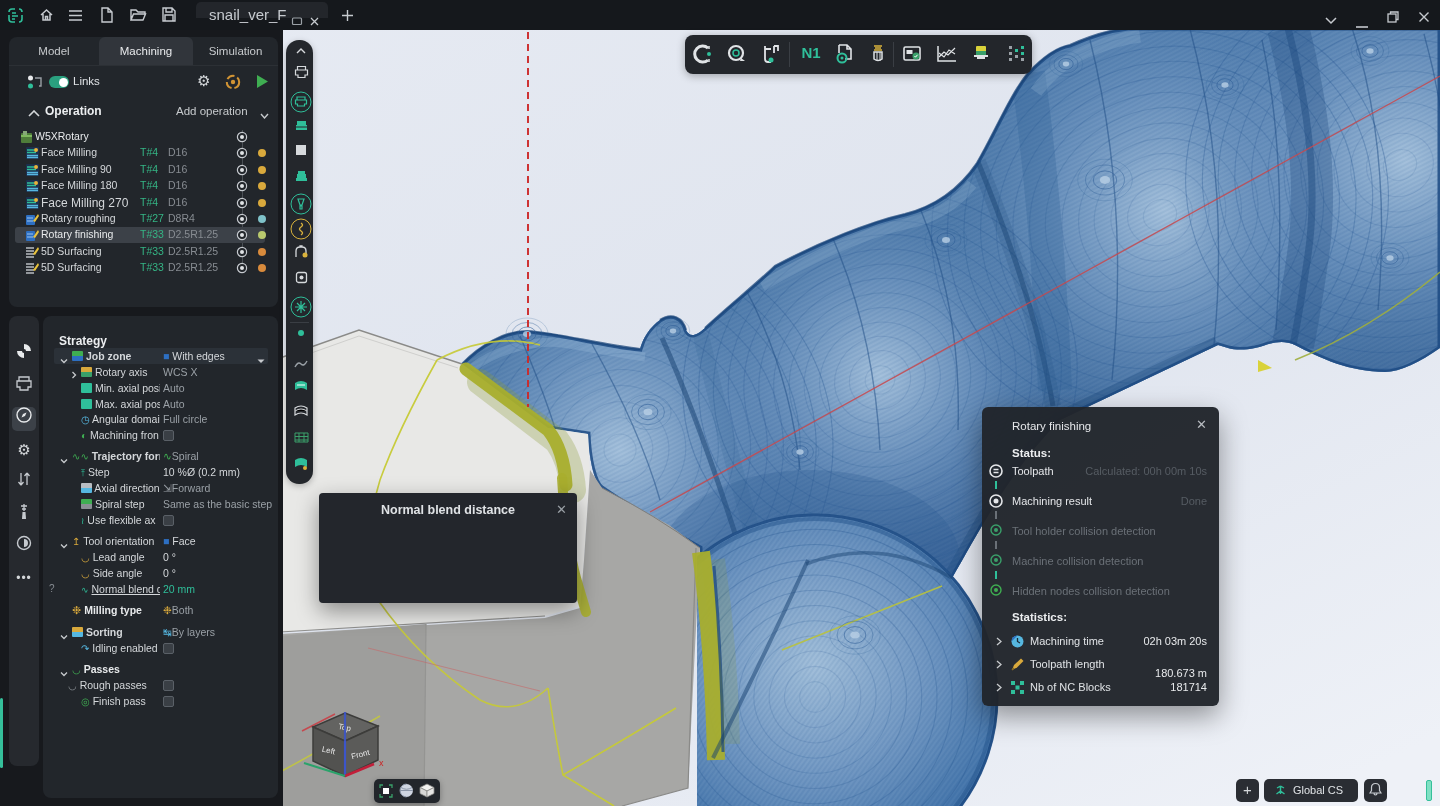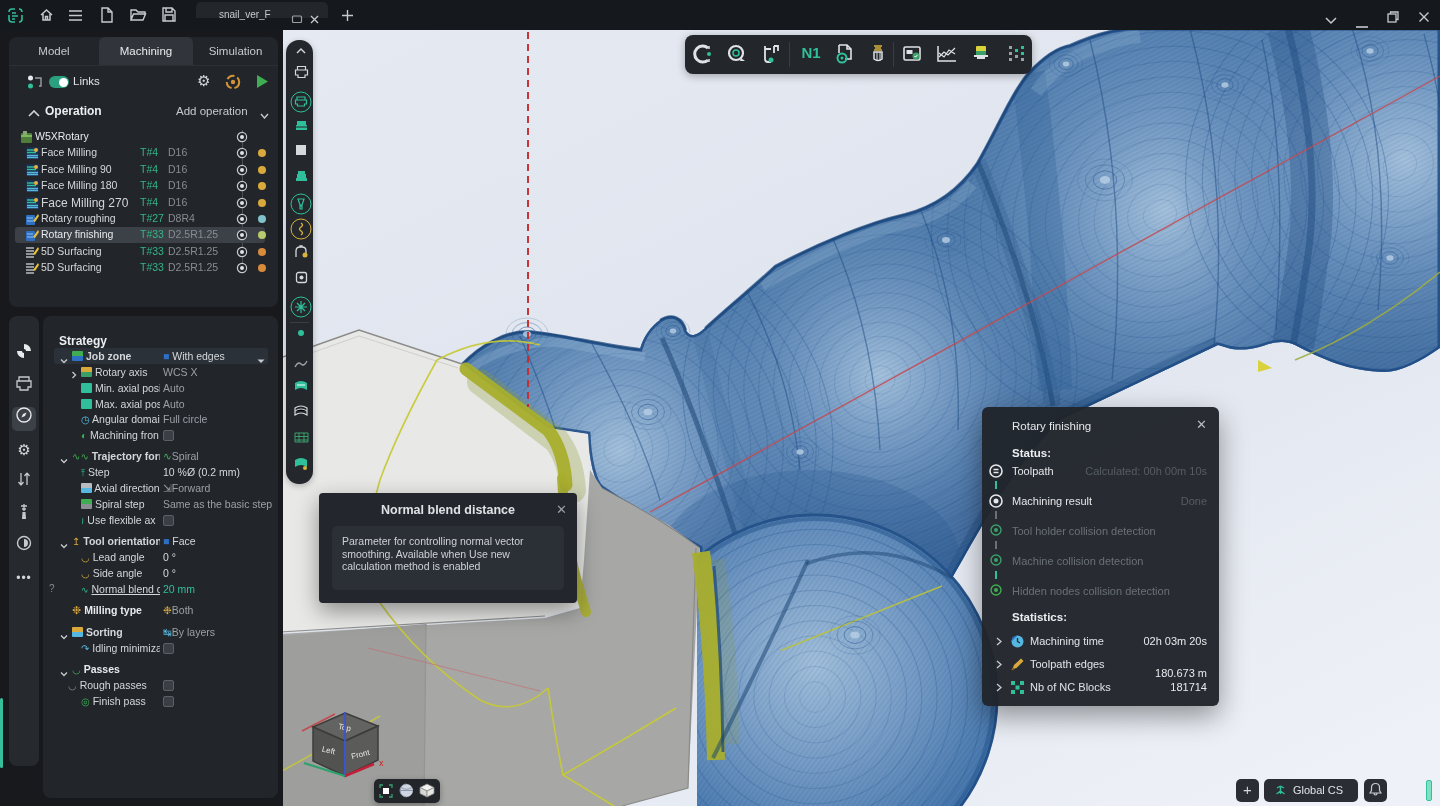--- a/index.html
+++ b/index.html
@@ -299,21 +299,21 @@
       </svg></div>
     <div class="abs" style="left:100px;top:7px"><svg width="13" height="16" viewBox="0 0 13 16" style="">
         <path d="M2,1 h6 l4,4 v10 h-10 z M8,1 v4 h4" stroke="#c6cacf" stroke-width="1.4" fill="none"></path>
       </svg></div>
     <div class="abs" style="left:130px;top:8px"><svg width="17" height="14" viewBox="0 0 17 14" style="">
         <path d="M1,12 V2 h5 l2,2 h7 v2 M1,12 l2.5,-6 h12 l-2.5,6 z" stroke="#c6cacf" stroke-width="1.4" fill="none"></path>
       </svg></div>
     <div class="abs" style="left:162px;top:7px"><svg width="14" height="15" viewBox="0 0 14 15" style="">
         <path d="M1,1 h9 l3,3 v10 h-12 z M4,1 v4 h6 v-4 M3,14 v-6 h8 v6" stroke="#c6cacf" stroke-width="1.4" fill="none"></path>
       </svg></div>
-    <div class="abs" style="left:196px;top:2px;width:132px;height:16px;background:#23262b;border-radius:5px 5px 0 0;color:#c6cacf;font-size:10px;line-height:26px;padding-left:23px">snail_ver_F<span style="position:absolute;left:95px;top:7px"><svg width="12" height="12" viewBox="0 0 12 12" style="">
+    <div class="abs" style="left:196px;top:2px;width:132px;height:16px;background:#23262b;border-radius:5px 5px 0 0;color:#c6cacf;font-size:15px;line-height:26px;padding-left:13px">snail_ver_F<span style="position:absolute;left:95px;top:7px"><svg width="12" height="12" viewBox="0 0 12 12" style="">
           <rect x="1.5" y="3" width="9" height="6.5" rx="1" stroke="#9aa0a6" fill="none" stroke-width="1.2"></rect>
         </svg></span><span style="position:absolute;left:113px;top:7px"><svg width="11" height="11" viewBox="0 0 11 11" style="">
           <path d="M2,2 L9,9 M9,2 L2,9" stroke="#c6cacf" stroke-width="1.3"></path>
         </svg></span></div>
     <div class="abs" style="left:341px;top:8px"><svg width="13" height="13" viewBox="0 0 13 13" style="">
         <path d="M6.5,1 V12 M1,6.5 H12" stroke="#c6cacf" stroke-width="1.4"></path>
       </svg></div>
     <div class="abs" style="left:1325px;top:11px"><svg width="12" height="8" viewBox="0 0 12 8" style="">
         <path d="M1,1 L6,6 L11,1" stroke="#c6cacf" stroke-width="1.5" fill="none"></path>
       </svg></div>
@@ -538,36 +538,36 @@
     <div class="abs" style="left:120px;top:150px;white-space:nowrap;width:112px;overflow:hidden"><span style="color:#d4d7da">10 %Ø (0.2 mm)</span></div>
     <div class="abs" style="left:38px;top:166px;white-space:nowrap;width:79px;overflow:hidden"><span style="display:inline-block;width:11px;height:10px;background:linear-gradient(180deg,#b9bdc2 50%,#56b7e0 50%);border-radius:1px;vertical-align:-1px"></span> <span style="color:#d4d7da">Axial direction</span></div>
     <div class="abs" style="left:120px;top:166px;white-space:nowrap;width:112px;overflow:hidden"><span style="color:#9aa0a6">⇲Forward</span></div>
     <div class="abs" style="left:38px;top:182px;white-space:nowrap;width:79px;overflow:hidden"><span style="display:inline-block;width:11px;height:10px;background:linear-gradient(180deg,#3fae52 50%,#8a8f94 50%);border-radius:1px;vertical-align:-1px"></span> <span style="color:#d4d7da">Spiral step</span></div>
     <div class="abs" style="left:120px;top:182px;white-space:nowrap;width:112px;overflow:hidden"><span style="color:#9aa0a6">Same as the basic step</span></div>
     <div class="abs" style="left:38px;top:198px;white-space:nowrap;width:79px;overflow:hidden"><span style="color:#2fbf9a;font-size:9px">≀</span> <span style="color:#d4d7da">Use flexible ax</span></div>
     <div class="abs" style="left:120px;top:198px;white-space:nowrap;width:112px;overflow:hidden"><div style="display:inline-block;width:11px;height:11px;background:#3a3f45;border:1px solid #5a6067;border-radius:2px;vertical-align:-2px"></div></div>
     <div class="abs" style="left:17px;top:223px"><svg width="8" height="6" viewBox="0 0 8 6" style="">
         <path d="M1,1.5 L4,4.5 L7,1.5" stroke="#c7cacd" stroke-width="1.3" fill="none"></path>
       </svg></div>
-    <div class="abs" style="left:29px;top:219px;white-space:nowrap;width:88px;overflow:hidden"><span style="color:#d9a93c;font-size:10px">↥</span> <span style="font-weight:bold;color:#e8eaec;color:#d4d7da">Tool orientation</span></div>
+    <div class="abs" style="left:29px;top:219px;white-space:nowrap;width:88px;overflow:hidden"><span style="color:#d9a93c;font-size:10px">↥</span> <span style="font-weight:normal;color:#e8eaec;color:#d4d7da">Tool orientation</span></div>
     <div class="abs" style="left:120px;top:219px;white-space:nowrap;width:112px;overflow:hidden"><span style="color:#2d6fc2">■</span> <span style="color:#d4d7da">Face</span></div>
     <div class="abs" style="left:38px;top:235px;white-space:nowrap;width:79px;overflow:hidden"><span style="color:#d9a93c;font-size:10px">◡</span> <span style="color:#d4d7da">Lead angle</span></div>
     <div class="abs" style="left:120px;top:235px;white-space:nowrap;width:112px;overflow:hidden"><span style="color:#d4d7da">0 °</span></div>
     <div class="abs" style="left:38px;top:251px;white-space:nowrap;width:79px;overflow:hidden"><span style="color:#d9a93c;font-size:10px">◡</span> <span style="color:#d4d7da">Side angle</span></div>
     <div class="abs" style="left:120px;top:251px;white-space:nowrap;width:112px;overflow:hidden"><span style="color:#d4d7da">0 °</span></div>
     <div class="abs" style="left:38px;top:267px;white-space:nowrap;width:79px;overflow:hidden"><span style="color:#2fbf9a;font-size:9px">∿</span> <span style="text-decoration:underline;color:#d4d7da">Normal blend d</span></div>
     <div class="abs" style="left:120px;top:267px;white-space:nowrap;width:112px;overflow:hidden"><span style="color:#2fbf9a">20 mm</span></div>
     <div class="abs" style="left:29px;top:288px;white-space:nowrap;width:88px;overflow:hidden"><span style="color:#d9a93c;font-size:11px">❉</span> <span style="font-weight:normal;color:#e8eaec;color:#d4d7da"><b style="color:#e8eaec">Milling type</b></span></div>
     <div class="abs" style="left:120px;top:288px;white-space:nowrap;width:112px;overflow:hidden"><span style="color:#d9a93c">❉</span><span style="color:#9aa0a6">Both</span></div>
     <div class="abs" style="left:17px;top:314px"><svg width="8" height="6" viewBox="0 0 8 6" style="">
         <path d="M1,1.5 L4,4.5 L7,1.5" stroke="#c7cacd" stroke-width="1.3" fill="none"></path>
       </svg></div>
     <div class="abs" style="left:29px;top:310px;white-space:nowrap;width:88px;overflow:hidden"><span style="display:inline-block;width:11px;height:10px;background:linear-gradient(180deg,#d9a93c 50%,#56b7e0 50%);border-radius:1px;vertical-align:-1px"></span> <span style="font-weight:bold;color:#e8eaec;color:#d4d7da">Sorting</span></div>
     <div class="abs" style="left:120px;top:310px;white-space:nowrap;width:112px;overflow:hidden"><span style="color:#56b7e0">↹</span><span style="color:#9aa0a6">By layers</span></div>
-    <div class="abs" style="left:38px;top:326px;white-space:nowrap;width:79px;overflow:hidden"><span style="color:#56b7e0;font-size:10px">↷</span> <span style="color:#d4d7da">Idling minimiza</span></div>
+    <div class="abs" style="left:38px;top:326px;white-space:nowrap;width:79px;overflow:hidden"><span style="color:#56b7e0;font-size:10px">↷</span> <span style="color:#d4d7da">Idling enabled</span></div>
     <div class="abs" style="left:120px;top:326px;white-space:nowrap;width:112px;overflow:hidden"><div style="display:inline-block;width:11px;height:11px;background:#3a3f45;border:1px solid #5a6067;border-radius:2px;vertical-align:-2px"></div></div>
     <div class="abs" style="left:17px;top:351px"><svg width="8" height="6" viewBox="0 0 8 6" style="">
         <path d="M1,1.5 L4,4.5 L7,1.5" stroke="#c7cacd" stroke-width="1.3" fill="none"></path>
       </svg></div>
     <div class="abs" style="left:29px;top:347px;white-space:nowrap;width:88px;overflow:hidden"><span style="color:#3fae52;font-size:10px">◡</span> <span style="font-weight:bold;color:#e8eaec;color:#d4d7da"><b style="color:#e8eaec">Passes</b></span></div>
     <div class="abs" style="left:25px;top:363px;white-space:nowrap;width:79px;overflow:hidden"><span style="color:#8a8f94;font-size:10px">◡</span> <span style="color:#d4d7da">Rough passes</span></div>
     <div class="abs" style="left:120px;top:363px;white-space:nowrap;width:112px;overflow:hidden"><div style="display:inline-block;width:11px;height:11px;background:#3a3f45;border:1px solid #5a6067;border-radius:2px;vertical-align:-2px"></div></div>
     <div class="abs" style="left:38px;top:379px;white-space:nowrap;width:79px;overflow:hidden"><span style="color:#3fae52;font-size:10px">◎</span> <span style="color:#d4d7da">Finish pass</span></div>
     <div class="abs" style="left:120px;top:379px;white-space:nowrap;width:112px;overflow:hidden"><div style="display:inline-block;width:11px;height:11px;background:#3a3f45;border:1px solid #5a6067;border-radius:2px;vertical-align:-2px"></div></div>
     <div class="abs" style="left:6px;top:267px;color:#878c92;font-size:10px">?</div>
@@ -688,21 +688,20 @@
           <rect x="8" y="11" width="3" height="3"></rect>
           <rect x="14" y="2" width="3" height="3" fill="#2fbf9a"></rect>
           <rect x="14" y="8" width="3" height="3" fill="#2fbf9a"></rect>
           <rect x="14" y="14" width="3" height="3"></rect>
         </g>
       </svg></div>
   </div>
 <div class="abs" style="left:319px;top:493px;width:258px;height:110px;background:#23262c;border-radius:4px;box-shadow:0 8px 22px rgba(0,0,0,.4);color:#dfe2e5">
     <div class="abs" style="left:0;top:10px;width:100%;text-align:center;font-size:12.5px;font-weight:bold">Normal blend distance</div>
     <div class="abs" style="right:10px;top:9px;color:#9aa0a6;font-size:13px">✕</div>
-    <div class="abs" style="left:13px;top:33px;width:232px;height:64px;background:#2b2f36;border-radius:5px;padding:9px 10px;font-size:10.5px;line-height:12.5px;color:#ced2d6">Parameter for controlling normal vector smoothing. Available when Use new calculation method is enabled</div>
   </div>
 <div class="abs" style="left:982px;top:407px;width:237px;height:299px;background:rgba(33,37,43,0.97);border-radius:6px;box-shadow:0 10px 28px rgba(0,0,0,.4);color:#d4d7da;font-size:11px">
     <div class="abs" style="left:30px;top:13px;font-size:11.5px;color:#e4e6e9">Rotary finishing</div>
     <div class="abs" style="right:12px;top:10px;color:#b9bdc2;font-size:13px">✕</div>
     <div class="abs" style="left:30px;top:40px;font-weight:bold;color:#eceef0;font-size:11.5px">Status:</div>
     <div class="abs" style="left:7px;top:57px"><svg width="14" height="14" viewBox="0 0 14 14" style="">
         <circle cx="7" cy="7" r="6" fill="none" stroke="#e4e6e9" stroke-width="1.6"></circle>
         <path d="M4.5,5.5 h5 M4.5,8.5 h5" stroke="#e4e6e9" stroke-width="1.3"></path>
       </svg></div>
     <div class="abs" style="left:30px;top:58px;color:#e4e6e9">Toolpath</div>
@@ -743,21 +742,21 @@
       </svg></div>
     <div class="abs" style="left:48px;top:228px;color:#e0e3e6">Machining time</div>
     <div class="abs" style="right:12px;top:228px;color:#e8eaec">02h 03m 20s</div>
     <div class="abs" style="left:14px;top:252px"><svg width="6" height="9" viewBox="0 0 6 9" style="">
         <path d="M1,1 L5,4.5 L1,8" stroke="#c7cacd" stroke-width="1.3" fill="none"></path>
       </svg></div>
     <div class="abs" style="left:29px;top:251px"><svg width="13" height="13" viewBox="0 0 13 13" style="">
         <path d="M1,12 L3,7 L10,0.5 L12.5,3 L6,9.5 Z" fill="#d9a93c"></path>
         <path d="M1,12 L3,10" stroke="#8a6d20" stroke-width="1.5"></path>
       </svg></div>
-    <div class="abs" style="left:48px;top:251px;color:#e0e3e6">Toolpath edges</div>
+    <div class="abs" style="left:48px;top:251px;color:#e0e3e6">Toolpath length</div>
     <div class="abs" style="right:12px;top:260px;color:#e8eaec">180.673 m</div>
     <div class="abs" style="left:14px;top:275px"><svg width="6" height="9" viewBox="0 0 6 9" style="">
         <path d="M1,1 L5,4.5 L1,8" stroke="#c7cacd" stroke-width="1.3" fill="none"></path>
       </svg></div>
     <div class="abs" style="left:29px;top:274px"><svg width="13" height="13" viewBox="0 0 13 13" style="">
         <g fill="#2fbf9a">
           <rect x="0" y="0" width="4" height="4"></rect>
           <rect x="9" y="0" width="4" height="4"></rect>
           <rect x="4.5" y="4.5" width="4" height="4"></rect>
           <rect x="0" y="9" width="4" height="4"></rect>

